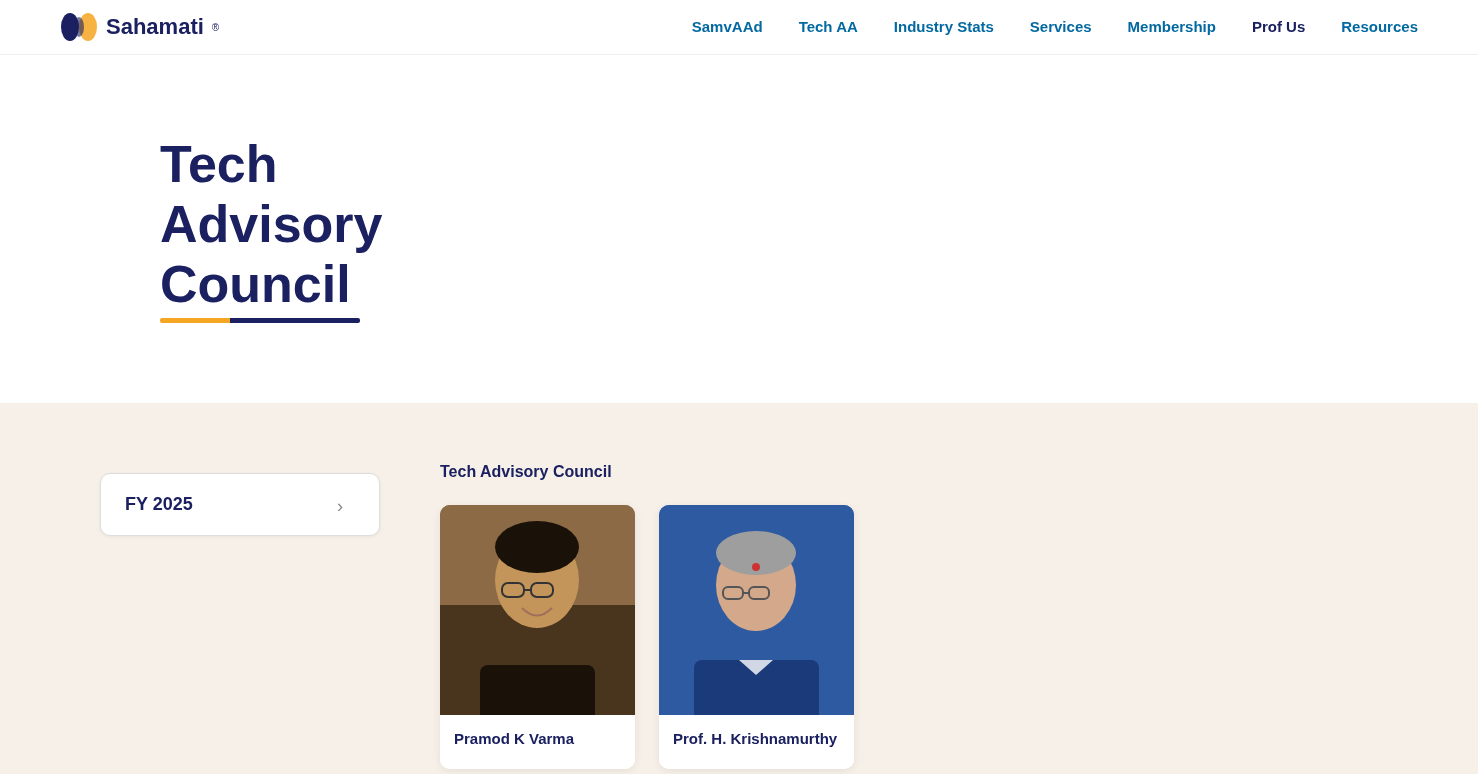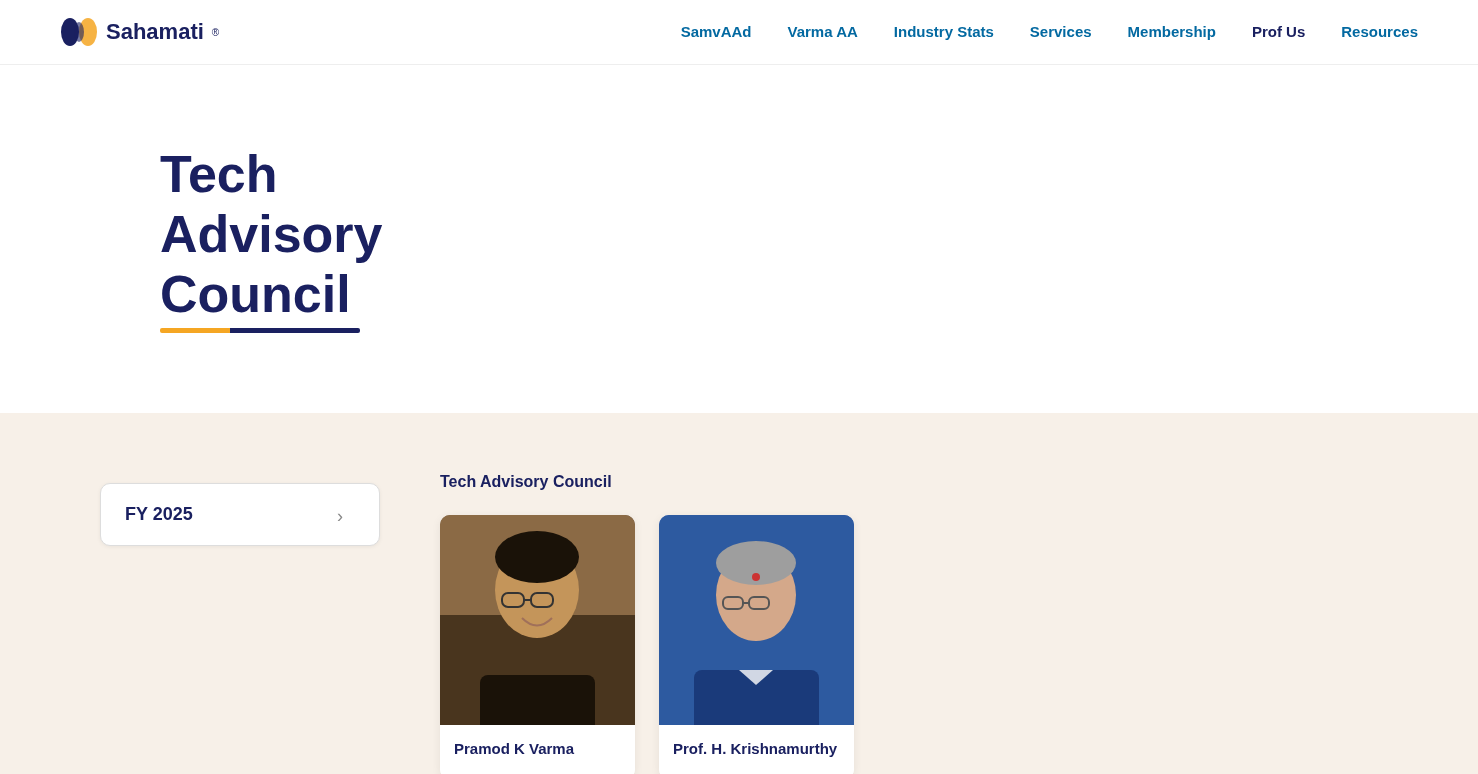--- a/index.html
+++ b/index.html
@@ -3,21 +3,21 @@
   <meta charset="utf-8">
   <style>
     * { margin: 0; padding: 0; box-sizing: border-box; }
     body { font-family: 'Segoe UI', Arial, sans-serif; background: #fff; color: #333; }
 
     
     .header {
       display: flex;
       align-items: center;
       padding: 0 60px;
-      height: 65px;
+      height: 55px;
       background: #fff;
       border-bottom: 1px solid #eee;
       position: relative;
       z-index: 10;
     }
     .logo-wrap {
       display: flex;
       align-items: center;
       gap: 8px;
       margin-right: auto;
@@ -209,21 +209,21 @@
       <ellipse cx="10" cy="16" rx="9" ry="14" fill="#1a2060"></ellipse>
       <ellipse cx="28" cy="16" rx="9" ry="14" fill="#f5a623" opacity="0.85"></ellipse>
       <ellipse cx="19" cy="16" rx="5" ry="10" fill="#1a2060" opacity="0.6"></ellipse>
     </svg>
     <span class="logo-text">Sahamati</span>
       <span class="logo-reg">®</span>
   </a>
   <nav>
     <ul class="nav">
       <li><a href="#">SamvAAd</a></li>
-      <li><a href="#">Varma AA</a></li>
+      <li><a href="#">Tech AA</a></li>
       <li><a href="#">Industry Stats</a></li>
       <li><a href="#">Services</a></li>
       <li><a href="#">Membership</a></li>
       <li><a href="#" class="active">Prof Us</a></li>
       <li><a href="#">Resources</a></li>
     </ul>
   </nav>
 </header>
 
 <section class="hero">

